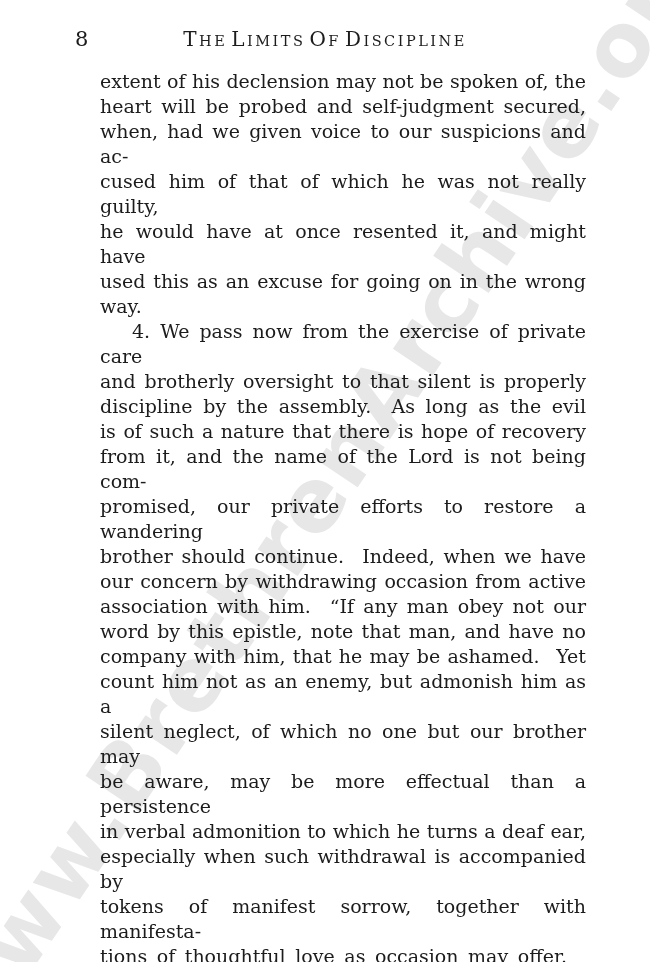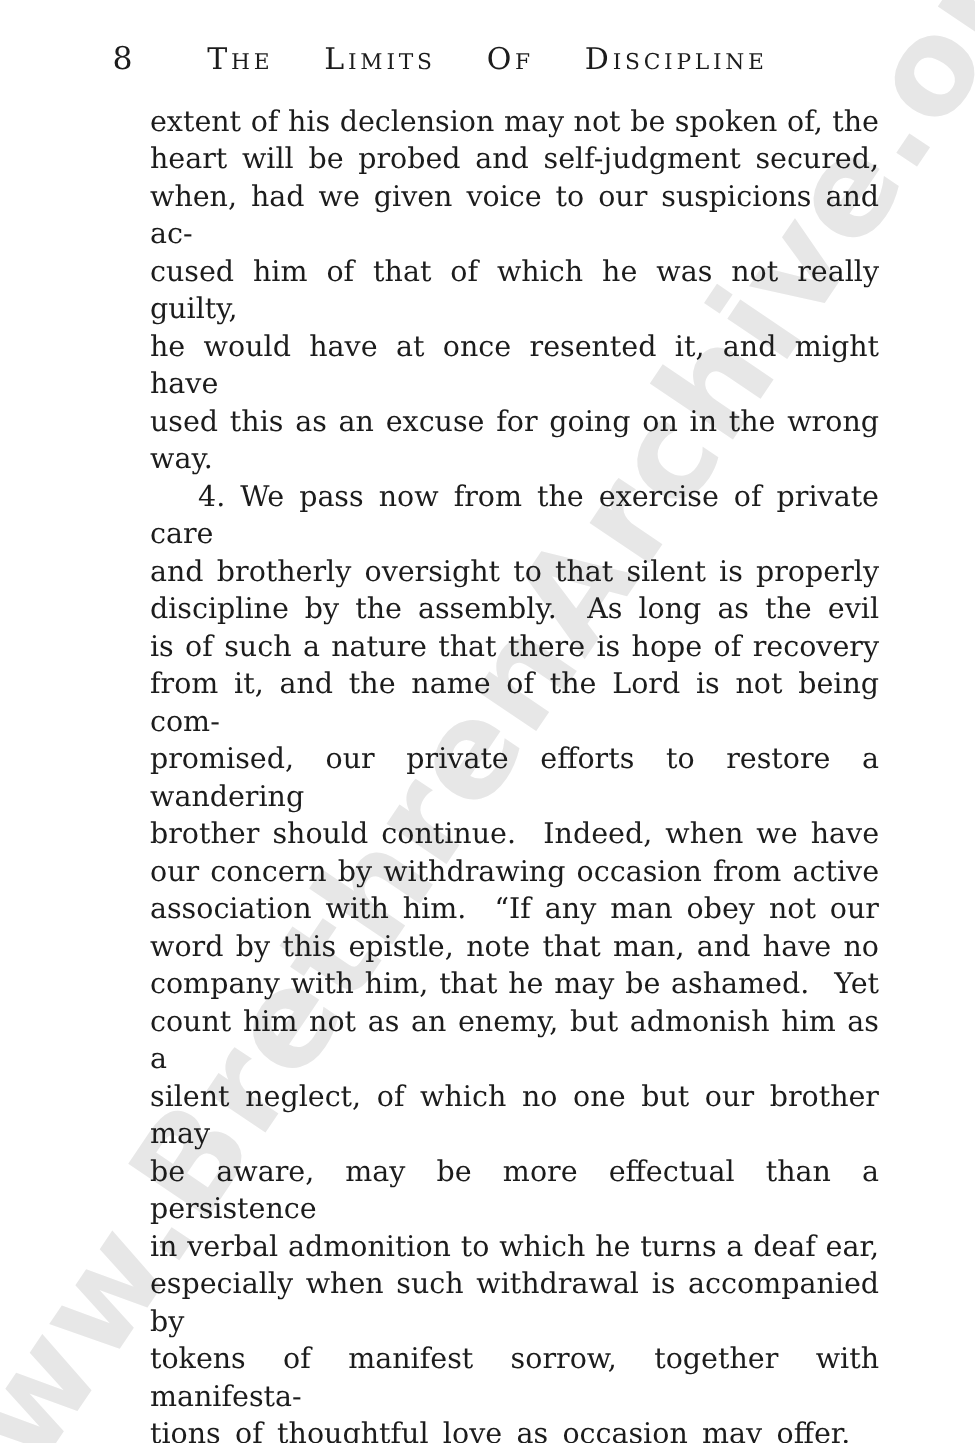--- a/index.html
+++ b/index.html
@@ -46,21 +46,21 @@
     top: 1px;
     font-size: 21px;
     line-height: 24px;
   }
   .running-title {
     text-align: center;
     line-height: 26px;
     white-space: nowrap;
   }
   .running-title .word {
-    margin: 0 17px;
+    margin: 0 2px;
     letter-spacing: 2.5px;
   }
   .running-title .cap {
     font-size: 20px;
   }
   .running-title .rest {
     font-size: 14.5px;
   }
   .body-text {
     font-size: 19px;

